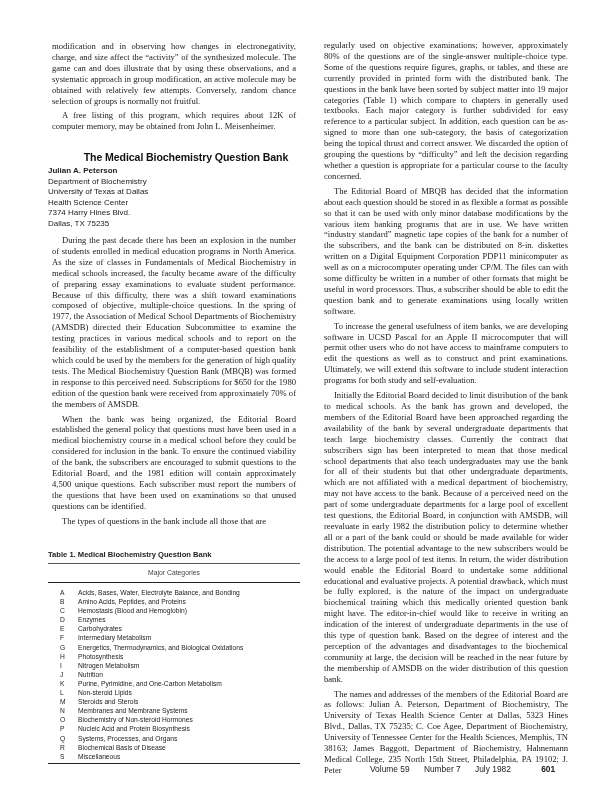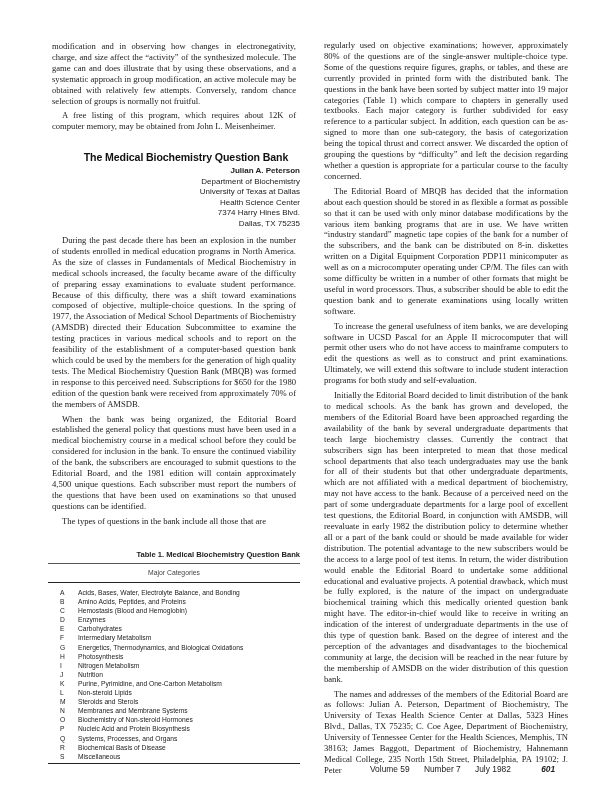--- a/index.html
+++ b/index.html
@@ -21,46 +21,46 @@
 
   .art-title {
     position: absolute; left: 60px; width: 252px; top: 151px;
     font-family: "Liberation Sans", "DejaVu Sans", sans-serif;
     font-weight: bold; font-size: 10.6px; text-align: center;
     letter-spacing: -0.1px; color: #111;
   }
   .affil {
     position: absolute; left: 48px; width: 252px; top: 166px;
     font-family: "Liberation Sans", "DejaVu Sans", sans-serif;
-    font-size: 8px; line-height: 10.6px; text-align: right; color: #222;
+    font-size: 8px; line-height: 10.6px; color: #222;
   }
   .affil .author { font-weight: bold; }
 
   .table-wrap {
     position: absolute; left: 48px; width: 252px; top: 550px;
     font-family: "Liberation Sans", "DejaVu Sans", sans-serif; color: #222;
   }
   .table-title {
-    font-weight: bold; font-size: 7.6px; text-align: right; margin-bottom: 4px;
+    font-weight: bold; font-size: 7.6px; text-align: left; margin-bottom: 4px;
   }
   .rule-thin  { border-top: 0.8px solid #555; }
   .rule-thick { border-top: 1.3px solid #222; }
   .table-sub { font-size: 6.8px; text-align: center; padding: 5px 0 6px 0; color: #444; }
   .table-body { padding: 5px 0 2px 0; }
   .trow { display: flex; font-size: 6.7px; line-height: 9.1px; }
   .trow .code { width: 18px; padding-left: 12px; }
   .trow .cat  { flex: 1; }
 
   .footer {
     position: absolute; top: 764px; left: 370px;
     font-family: "Liberation Sans", "DejaVu Sans", sans-serif;
     font-size: 8.4px; color: #222; white-space: nowrap;
   }
   .footer span { margin-right: 12px; }
-  .footer .pagenum { font-weight: bold; margin-left: 16px; margin-right: 16px; font-style: italic; }
+  .footer .pagenum { font-weight: bold; margin-left: 16px; margin-right: 16px; }
 </style>
 </head>
 <body>
 
 <div class="col col-left" style="top:37px;">
   <p>modification and in observing how changes in electronega­tivity, charge, and size affect the “activity” of the synthesized molecule. The game can and does illustrate that by using these observations, and a systematic approach in group modifica­tion, an active molecule may be obtained with relatively few attempts. Conversely, random chance selection of groups is normally not fruitful.</p>
   <p class="indent">A free listing of this program, which requires about 12K of computer memory, may be obtained from John L. Meisen­heimer.</p>
 </div>
 
 <div class="art-title">The Medical Biochemistry Question Bank</div>

